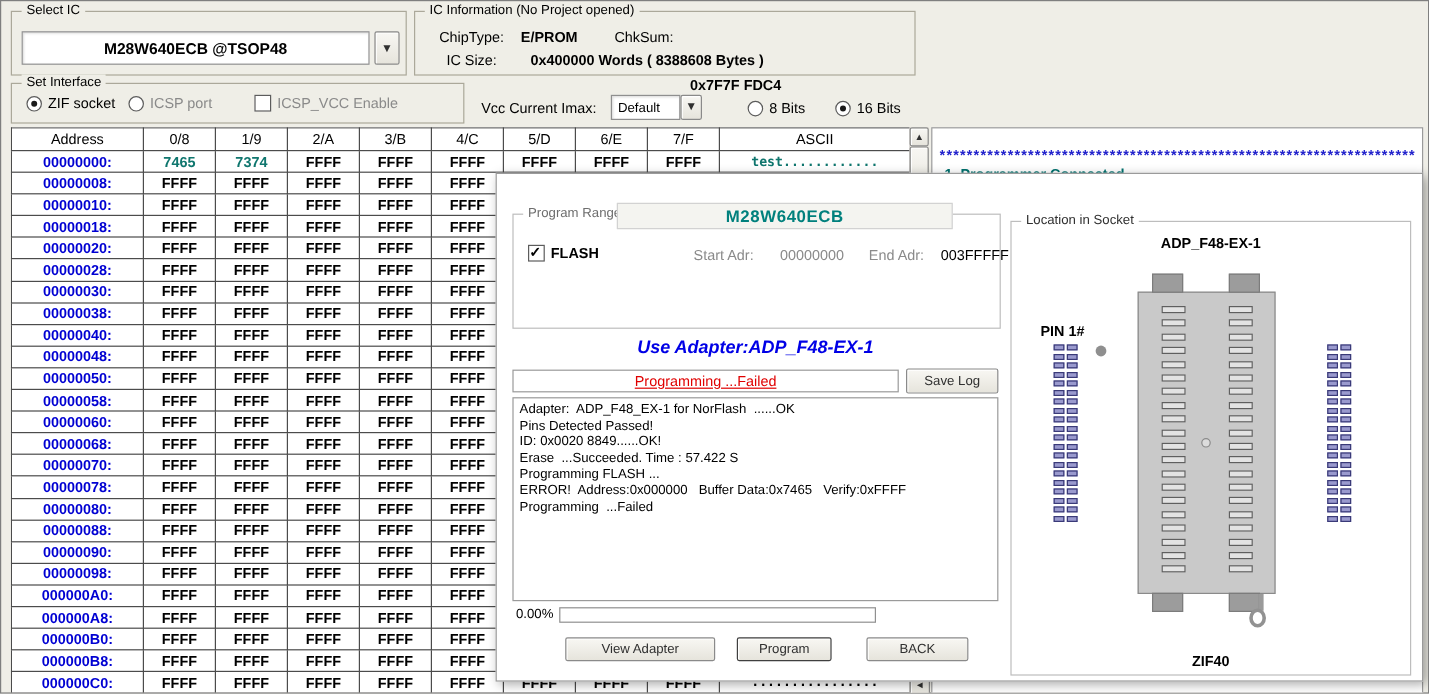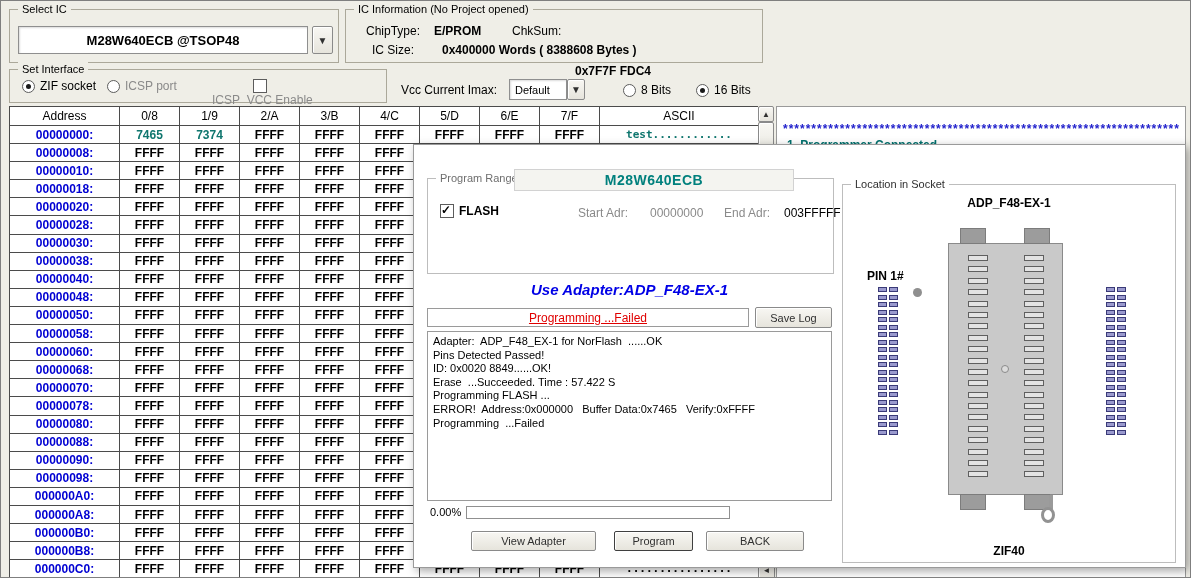--- a/index.html
+++ b/index.html
@@ -41,21 +41,21 @@
   #gb-icinfo { left:344px; top:8px; width:416px; height:52px; }
   #gb-icinfo span { position:absolute; white-space:nowrap; }
   #ci-ct-l { left:20px; top:14px; } #ci-ct-v { left:88px; top:14px; font-weight:bold; }
   #ci-cs-l { left:166px; top:14px; } #ci-cs-v { left:229px; top:14px; font-weight:bold;margin-top:40px; }
   #ci-sz-l { left:26px; top:33px; } #ci-sz-v { left:96px; top:33px; font-weight:bold; }
 
   
   #gb-iface { left:8px; top:68px; width:376px; height:32px; }
   #radio-zif  { left:12px; top:9px; }
   #radio-icsp { left:97px; top:9px; }
-  #cbx-icspvcc{ left:202px; top:9px;flex-direction:column; }
+  #cbx-icspvcc{ left:202px; top:9px; }
 
   
   #vcc-label { position:absolute; left:400px; top:82px; }
   #vcc-field { position:absolute; left:508px; top:78px; width:58px; height:21px; font-size:11px;
                display:flex; align-items:center; padding-left:5px; }
   #vcc-btn   { position:absolute; left:566px; top:78px; width:18px; height:21px; }
   #radio-8bits  { left:622px; top:82px; }
   #radio-16bits { left:695px; top:82px; }
 
   
@@ -109,21 +109,21 @@
   #btn-savelog { position:absolute; left:341px; top:162px; width:77px; height:21px; font-size:11px; }
 
   #log-box { position:absolute; left:13px; top:186px; width:405px; height:170px; border:1px solid #9a9a9a;
              background:#fff; box-sizing:border-box; padding:3px 5px; font-size:11px; line-height:13.6px;
              white-space:pre-wrap; overflow:hidden; }
   #pct { position:absolute; left:16px; top:361px; font-size:11px; }
   #pbar { position:absolute; left:52px; top:361px; width:264px; height:13px; border:1px solid #909090;
           background:#fff; box-sizing:border-box; }
   #btn-viewadapter { position:absolute; left:57px;  top:386px; width:125px; height:20px; font-size:11px; }
   #btn-program     { position:absolute; left:200px; top:386px; width:79px;  height:20px; font-size:11px; border-color:#3f3f3f; }
-  #btn-back        { position:absolute; left:292px; top:386px; width:98px;  height:20px; font-size:11px; }
+  #btn-back        { position:absolute; left:308px; top:386px; width:85px;  height:20px; font-size:11px; }
 
   
   #gb-socket { left:428px; top:39px; width:332px; height:377px; }
   #gb-socket .glabel { color:#303030; }
   #sock-adapter-name { position:absolute; left:0; top:11px; width:100%; text-align:center;
                        font-weight:bold; font-size:12px; }
   #pin1-label { position:absolute; left:24px; top:84px; font-weight:bold; font-size:12px; }
   #pin1-dot { position:absolute; left:70px; top:103px; width:9px; height:9px; border-radius:50%;
               background:#8f8f8f; }
   .strip { position:absolute; width:26px; height:150px; }

